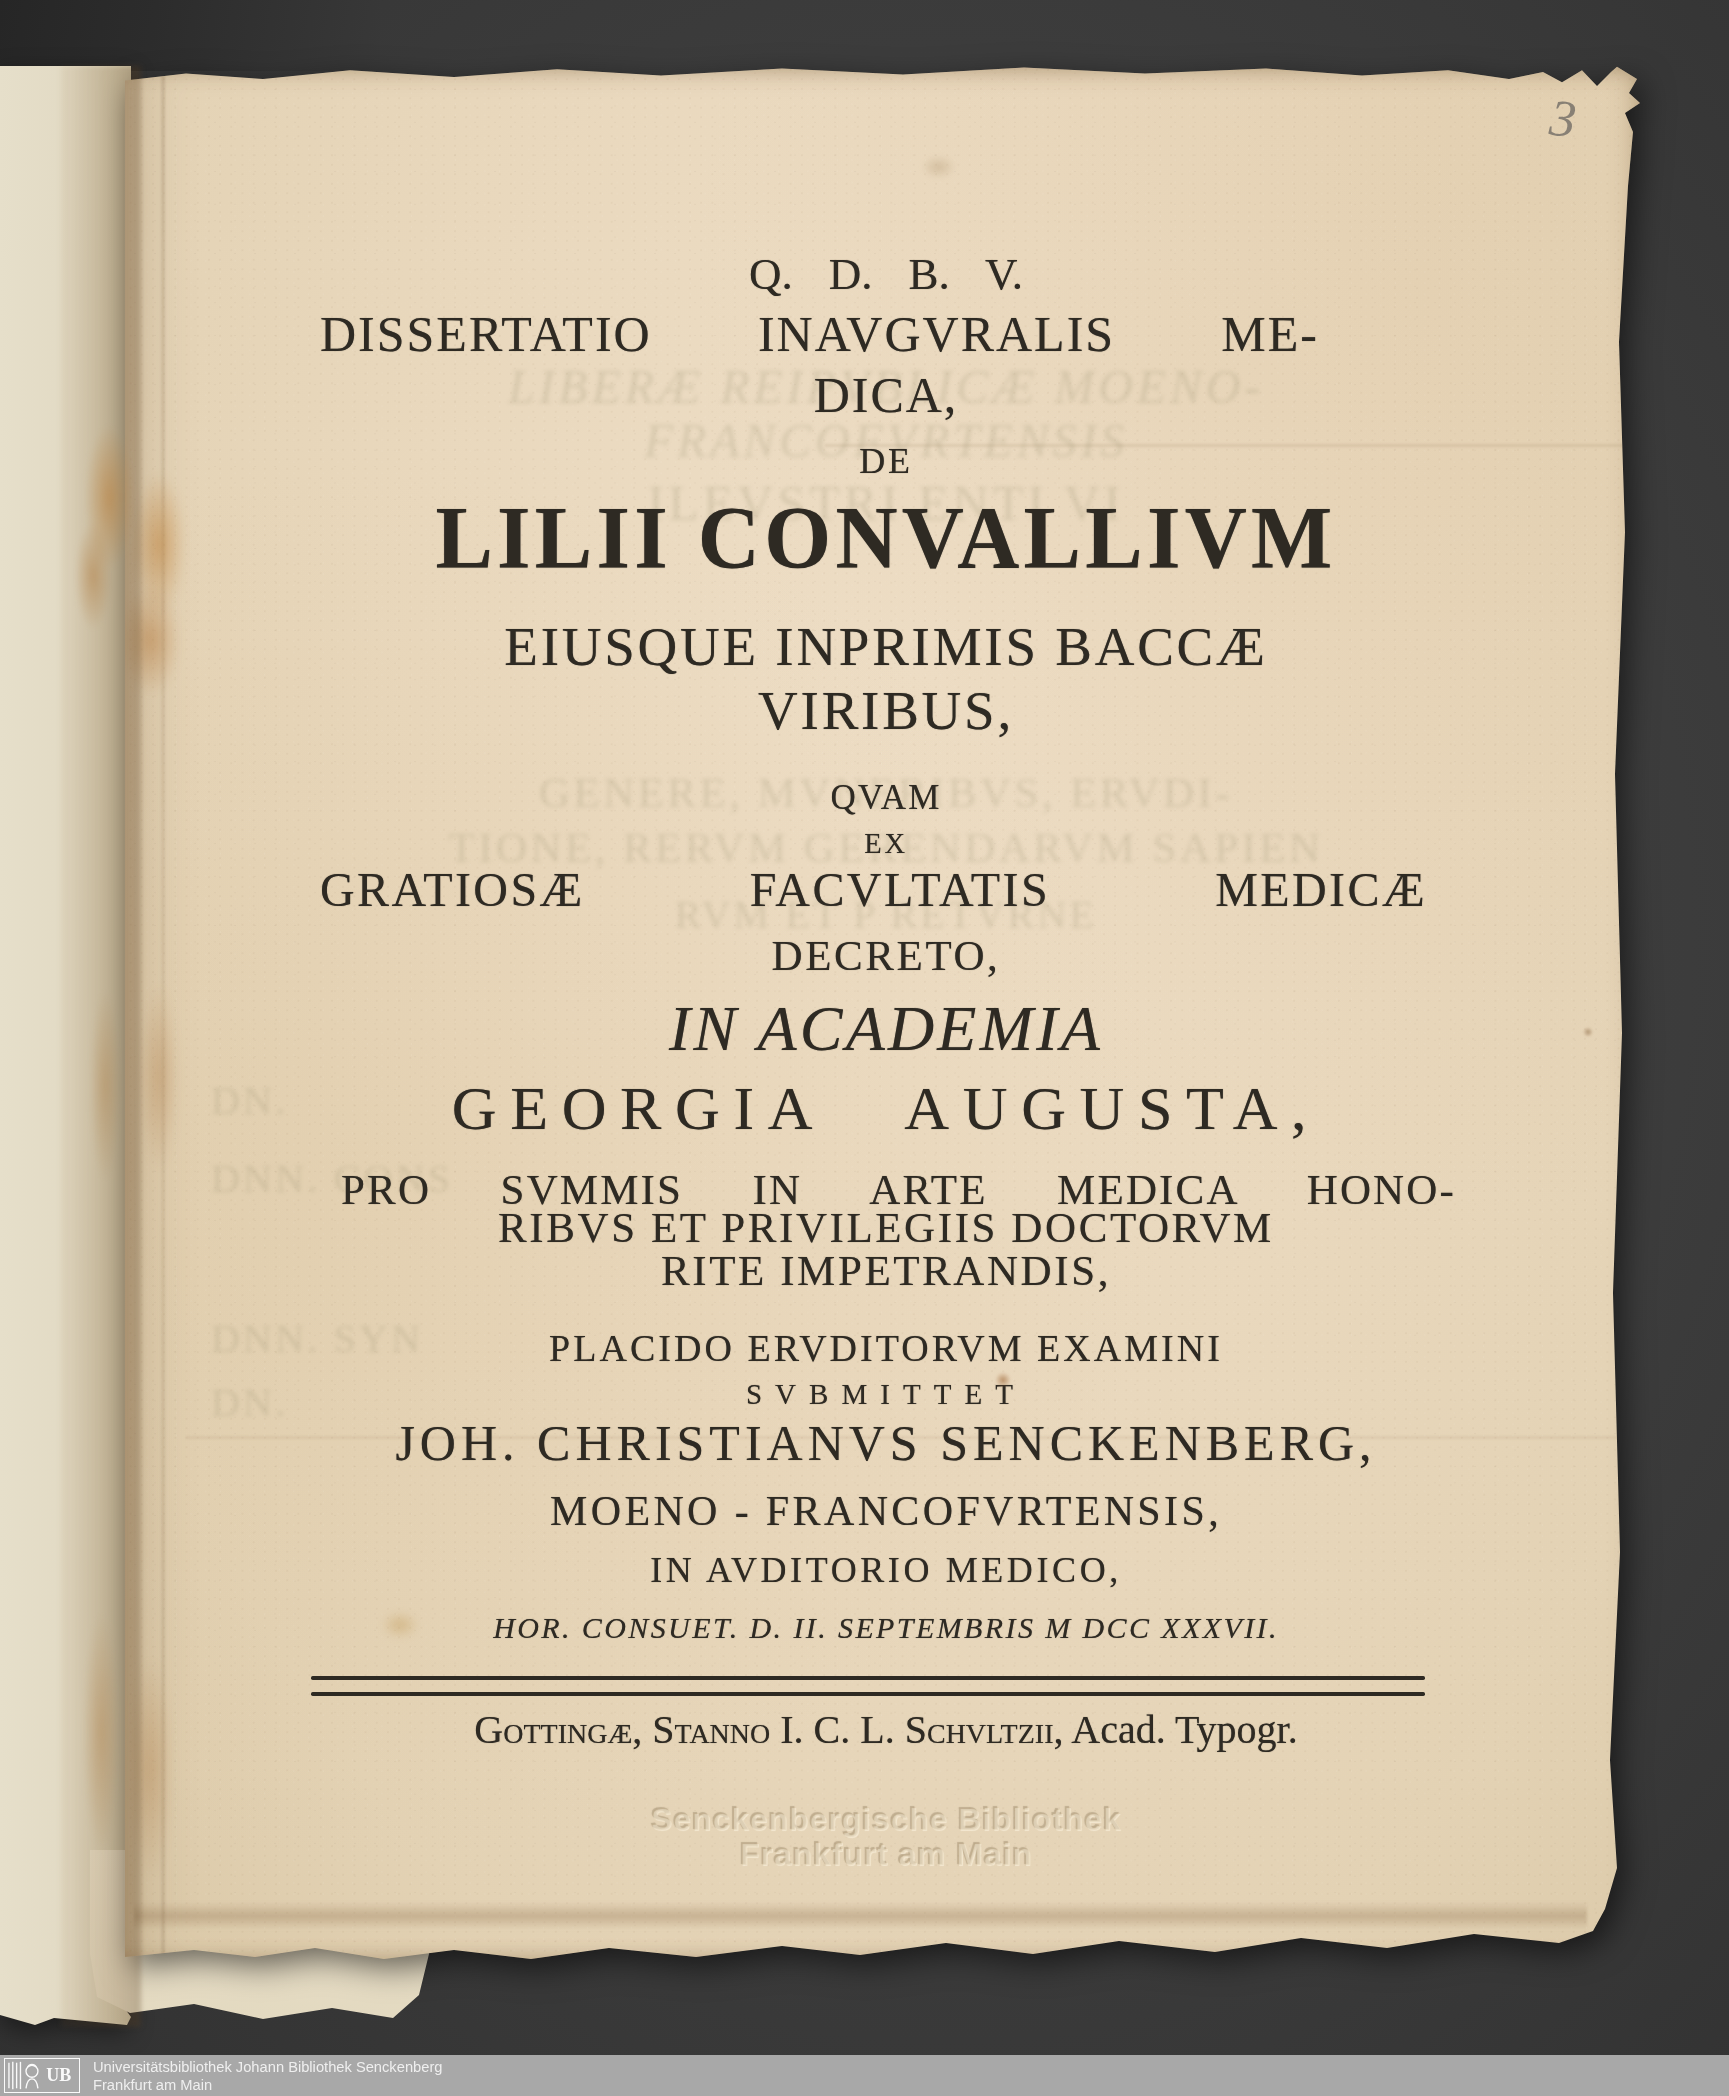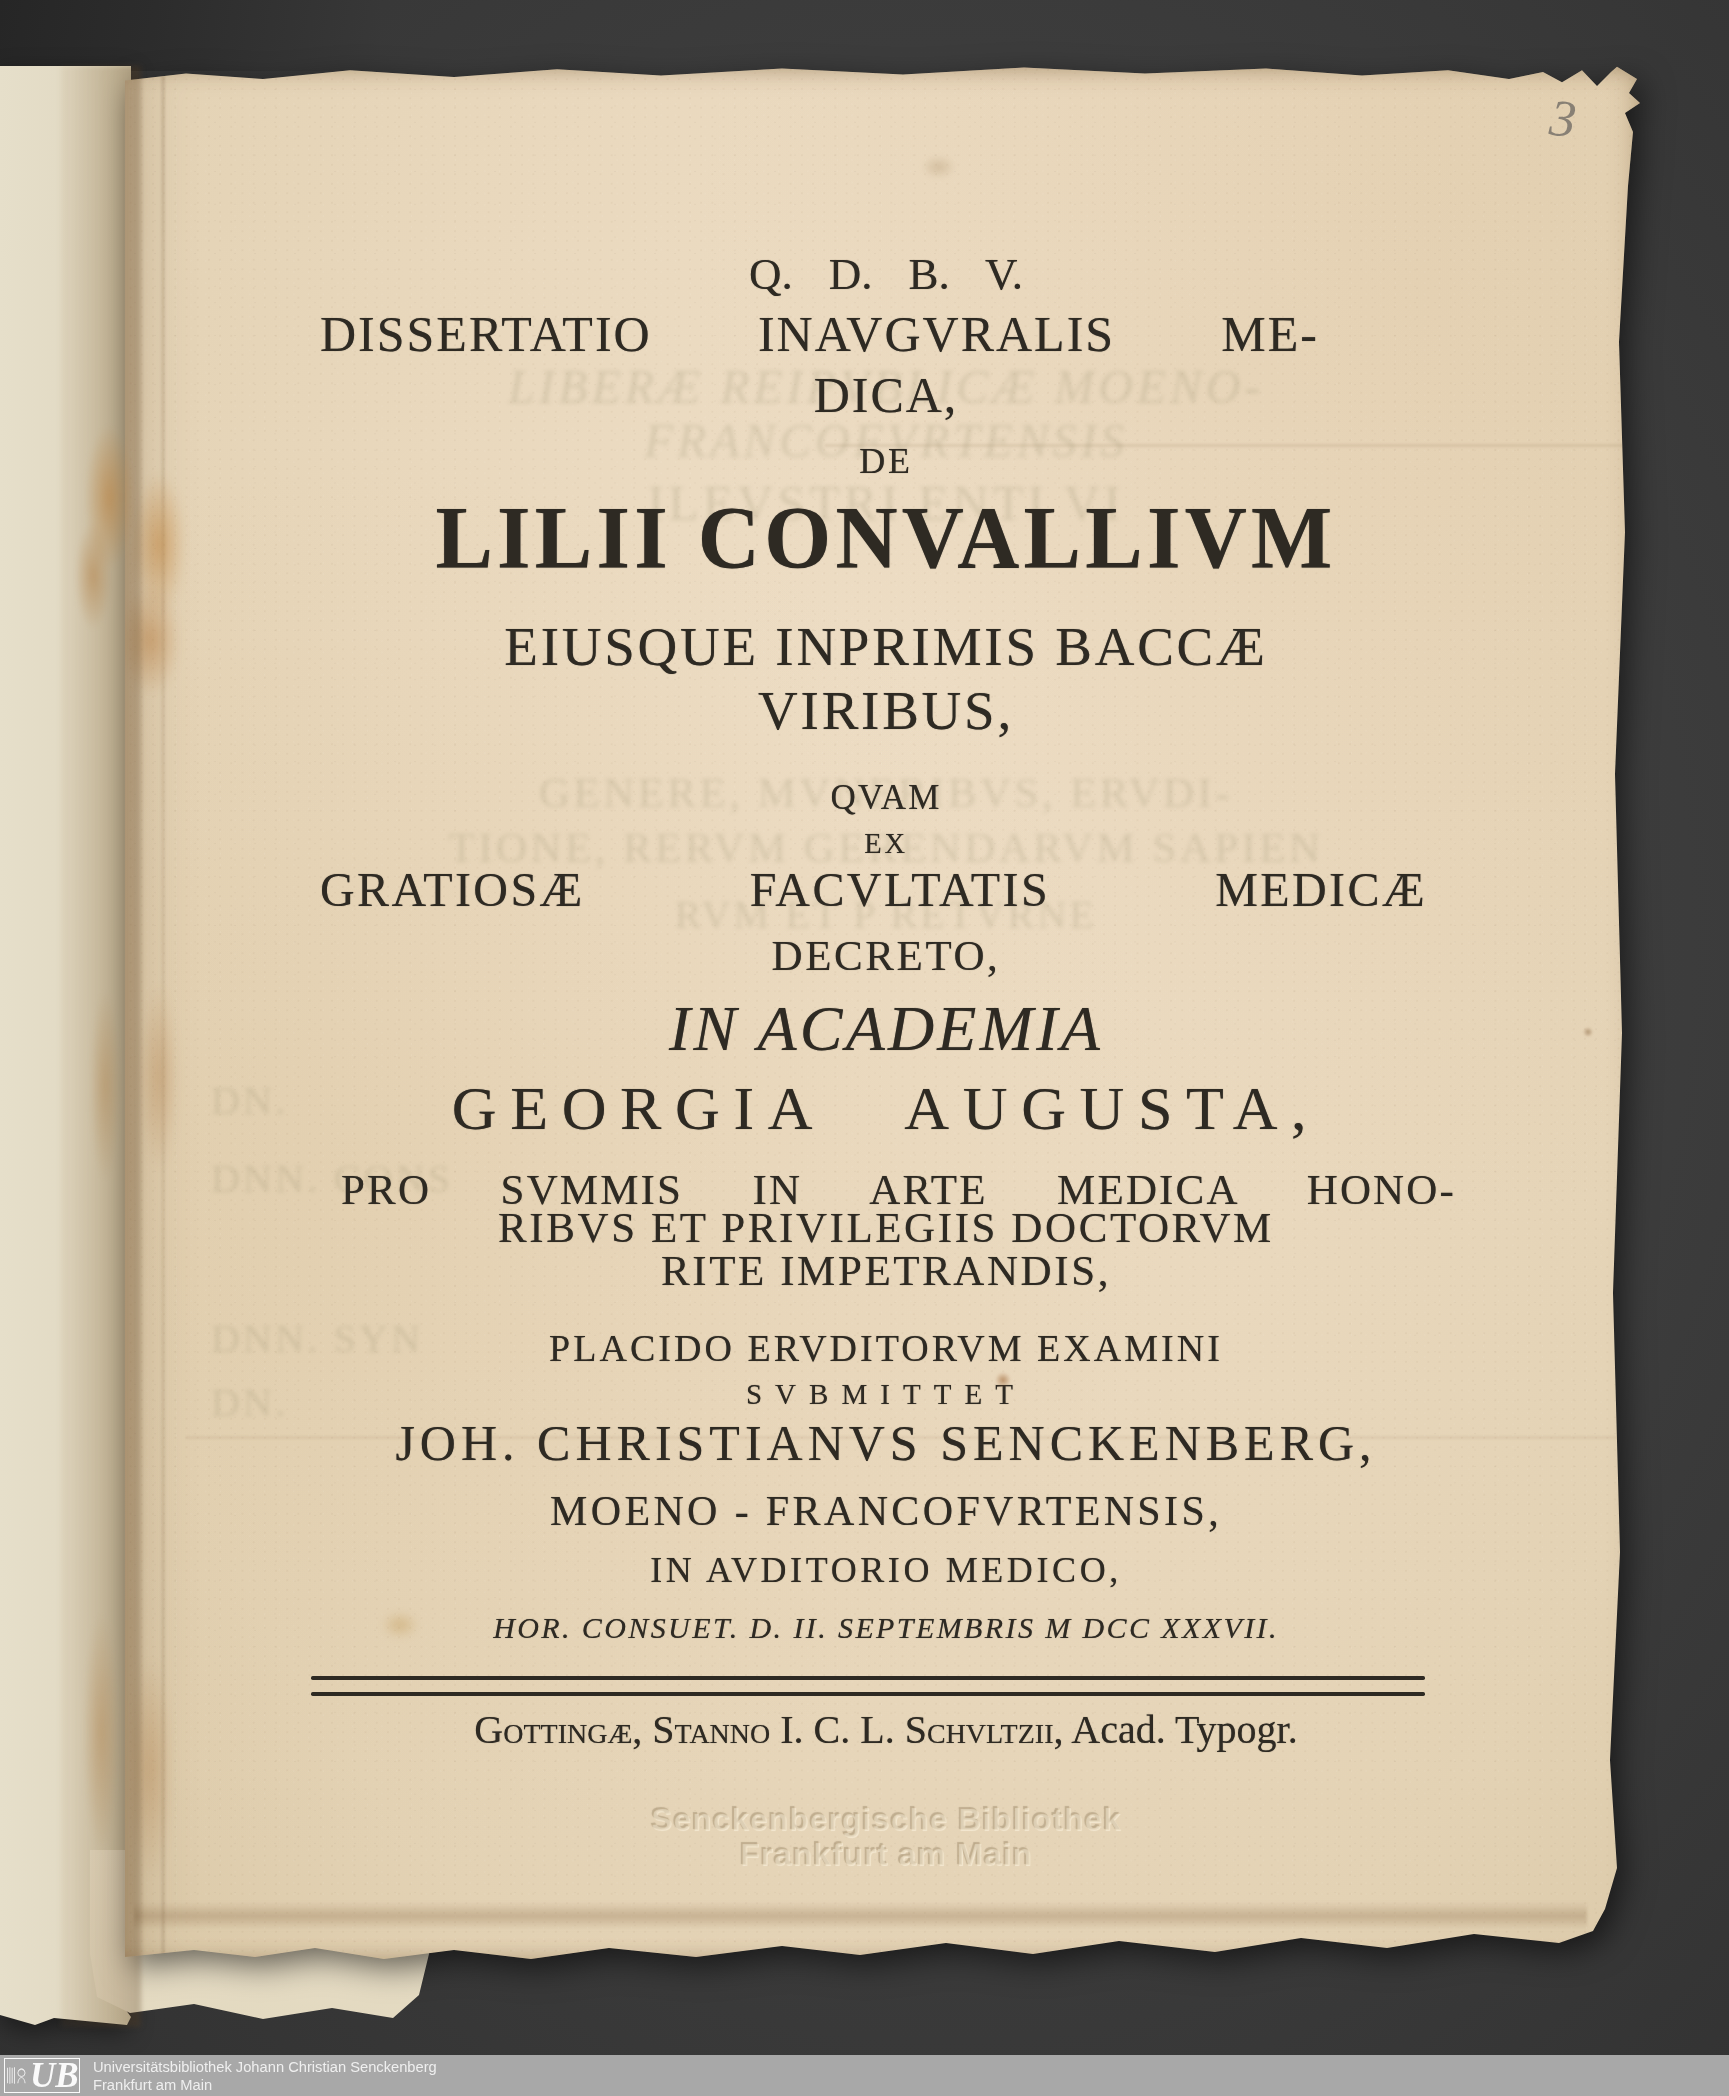--- a/index.html
+++ b/index.html
@@ -75,21 +75,21 @@
   .rule{position:absolute;left:186px;width:1114px;background:var(--ink);border-radius:1.7px;}
   .emboss{position:absolute;width:100%;text-align:center;font-family:"Liberation Sans",sans-serif;
         font-weight:bold;color:rgba(190,165,125,.16);letter-spacing:0.9px;
         text-shadow:0.9px 0.9px 0.9px rgba(255,248,230,.55),-0.9px -0.9px 0.9px rgba(110,90,60,.30);}
   
   .footer-bar{position:absolute;left:0;top:2055px;width:1729px;height:42px;background:#a8a8a8;z-index:10;
         font-family:"Liberation Sans",sans-serif;display:flex;align-items:center;}
   .ub-logo{position:absolute;left:3.5px;top:2.6px;width:76px;height:35px;border:1.7px solid #fafafa;
         box-sizing:border-box;display:flex;align-items:center;justify-content:flex-start;background:transparent;}
   .ub-logo svg{margin-left:1.7px;}
-  .ub-text{font-family:"Liberation Serif",serif;font-weight:bold;font-size:35px;color:#fafafa;line-height:1;font-style:italic;}
+  .ub-text{font-family:"Liberation Serif",serif;font-weight:bold;font-size:18px;color:#fafafa;line-height:1;}
   .footer-text{position:absolute;left:93px;top:2.6px;color:#efefef;font-size:14.7px;line-height:18px;}
 </style>
 </head>
 <body>
 
 <div class="scan">
 
   <div class="cover-corner"></div>
 
   <div class="verso-wrap">
@@ -172,19 +172,19 @@
           <path d="M12 2 L12 32"></path>
           <path d="M16.5 1 L16.5 33"></path>
           <circle cx="30" cy="12" r="7"></circle>
           <path d="M23 32 C24 24 27 21 30 21 C33 21 36 24 37 32"></path>
           <path d="M25 7 C27 3 33 3 35 7"></path>
         </g>
       </svg>
       <span class="ub-text">UB</span>
     </div>
     <div class="footer-text">
-      <div>Universitätsbibliothek Johann Christian Senckenberg</div>
+      <div>Universitätsbibliothek Johann Bibliothek Senckenberg</div>
       <div>Frankfurt am Main</div>
     </div>
   </div>
 
 </div>
 
 
 </body></html>

